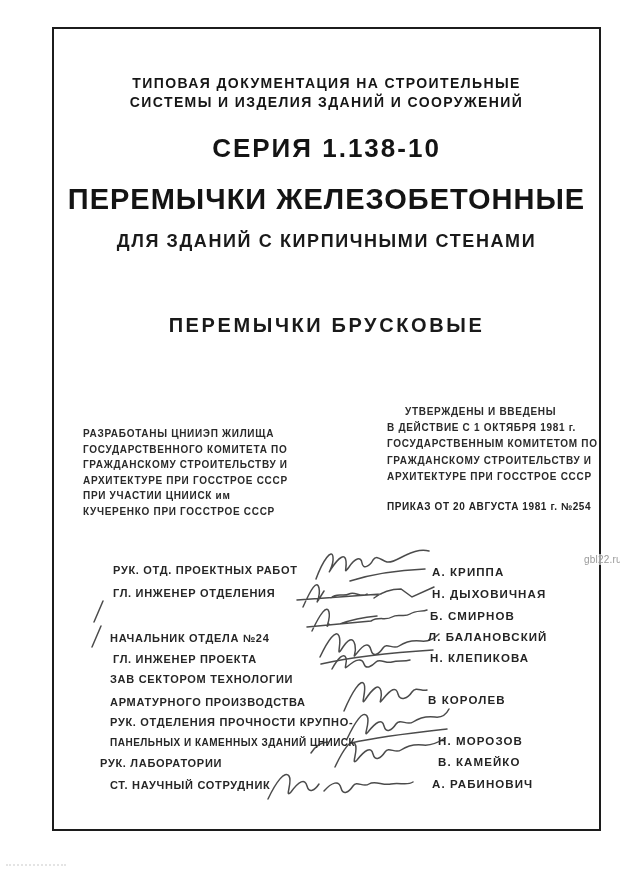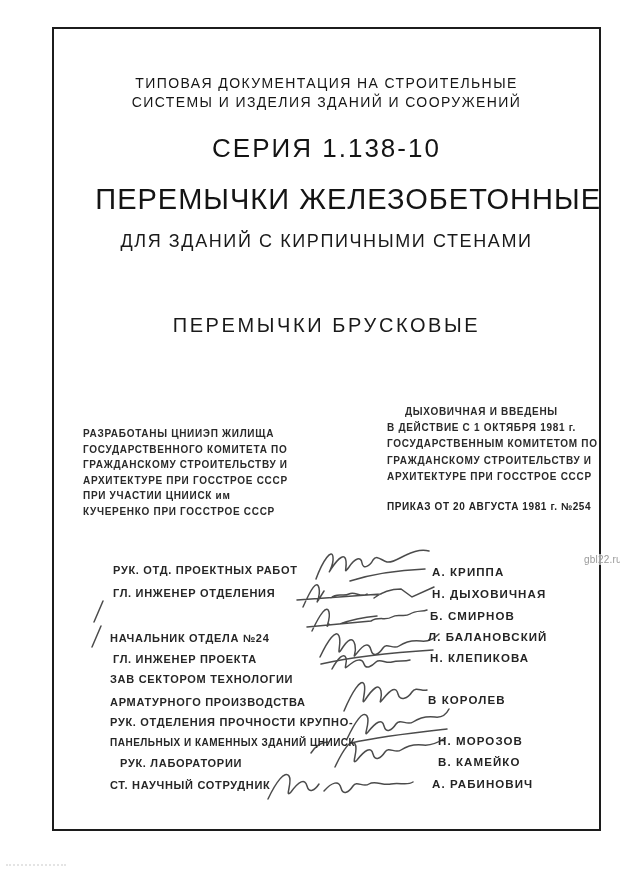--- a/index.html
+++ b/index.html
@@ -11,24 +11,24 @@
     font-family:"Liberation Sans", sans-serif;
     color:#222;
   }
   .frame{
     position:absolute;
     left:52px;top:27px;width:545px;height:800px;
     border:2px solid #1c1c1c;
   }
   .abs{position:absolute;}
   .ctr{left:52px;width:549px;text-align:center;}
-  .b{font-weight:normal;}
+  .b{font-weight:bold;}
   .doc-class{top:74px;font-size:14px;letter-spacing:1.4px;line-height:19px;color:#161616;}
   .series{top:133px;font-size:26px;letter-spacing:2px;color:#141414;}
-  .title1{top:183px;font-size:29px;letter-spacing:1px;color:#141414;text-align:right;}
+  .title1{top:183px;font-size:29px;letter-spacing:1px;color:#141414;}
   .sub1{top:231px;font-size:18px;letter-spacing:1.6px;color:#1a1a1a;}
   .issue{top:273px;font-size:21px;letter-spacing:4px;color:#1a1a1a;}
   .issue .num{display:inline-block;margin-left:26px;}
   .sec-title{top:314px;font-size:20px;letter-spacing:2.6px;color:#1a1a1a;}
   .sec-sub{top:347px;font-size:14.5px;letter-spacing:1.8px;color:#1f1f1f;}
   .doc-type{top:374px;font-size:15px;letter-spacing:4.5px;color:#1f1f1f;}
   .small-block{font-size:10px;font-weight:bold;letter-spacing:0.7px;color:#2a2a2a;}
   .developed{left:83px;top:426px;line-height:15.5px;width:250px;}
   .approved{left:387px;top:404px;line-height:16.2px;width:228px;}
   .approved .first{margin-left:18px;}
@@ -70,21 +70,21 @@
   <div class="abs developed small-block">
     <div>РАЗРАБОТАНЫ ЦНИИЭП ЖИЛИЩА</div>
     <div>ГОСУДАРСТВЕННОГО КОМИТЕТА ПО</div>
     <div>ГРАЖДАНСКОМУ СТРОИТЕЛЬСТВУ И</div>
     <div>АРХИТЕКТУРЕ ПРИ ГОССТРОЕ СССР</div>
     <div>ПРИ УЧАСТИИ ЦНИИСК им</div>
     <div>КУЧЕРЕНКО ПРИ ГОССТРОЕ СССР</div>
   </div>
 
   <div class="abs approved small-block">
-    <div class="first">ДЫХОВИЧНАЯ И ВВЕДЕНЫ</div>
+    <div class="first">УТВЕРЖДЕНЫ И ВВЕДЕНЫ</div>
     <div>В ДЕЙСТВИЕ С 1 ОКТЯБРЯ 1981 г.</div>
     <div>ГОСУДАРСТВЕННЫМ КОМИТЕТОМ ПО</div>
     <div>ГРАЖДАНСКОМУ СТРОИТЕЛЬСТВУ И</div>
     <div>АРХИТЕКТУРЕ ПРИ ГОССТРОЕ СССР</div>
   </div>
   <div class="abs order">ПРИКАЗ ОТ 20 АВГУСТА 1981 г. №254</div>
 
   <div class="abs sig-label" style="left:113px;top:564px;">РУК. ОТД. ПРОЕКТНЫХ РАБОТ</div>
   <div class="abs sig-name" style="left:432px;top:566px;">А. КРИППА</div>
 
@@ -100,21 +100,21 @@
   <div class="abs sig-name" style="left:430px;top:652px;">Н. КЛЕПИКОВА</div>
 
   <div class="abs sig-label" style="left:110px;top:673px;">ЗАВ СЕКТОРОМ ТЕХНОЛОГИИ</div>
   <div class="abs sig-label" style="left:110px;top:696px;">АРМАТУРНОГО ПРОИЗВОДСТВА</div>
   <div class="abs sig-name" style="left:428px;top:694px;">В КОРОЛЕВ</div>
 
   <div class="abs sig-label" style="left:110px;top:716px;">РУК. ОТДЕЛЕНИЯ ПРОЧНОСТИ КРУПНО-</div>
   <div class="abs sig-label2" style="left:110px;top:737px;">ПАНЕЛЬНЫХ И КАМЕННЫХ ЗДАНИЙ ЦНИИСК</div>
   <div class="abs sig-name" style="left:438px;top:735px;">Н. МОРОЗОВ</div>
 
-  <div class="abs sig-label" style="left:120px;top:757px;">РУК. ЛАБОРАТОРИИ</div>
+  <div class="abs sig-label" style="left:100px;top:757px;">РУК. ЛАБОРАТОРИИ</div>
   <div class="abs sig-name" style="left:438px;top:756px;">В. КАМЕЙКО</div>
 
   <div class="abs sig-label" style="left:110px;top:779px;">СТ. НАУЧНЫЙ СОТРУДНИК</div>
   <div class="abs sig-name" style="left:432px;top:778px;">А. РАБИНОВИЧ</div>
 
   <svg class="sigs" width="620" height="876" viewBox="0 0 620 876" fill="none" stroke="#333" stroke-width="1.5" stroke-linecap="round" opacity="0.88">
     <path d="M94,622 L103,601"></path>
     <path d="M92,647 L101,626"></path>
     <path d="M316,579 C323,560 332,548 333,557 C334,566 326,577 331,569 C339,557 345,553 346,561 C347,569 343,575 349,567 C355,558 361,556 362,563 C363,570 370,566 373,560 C377,554 382,561 387,562 C393,563 399,558 406,555 C414,551 422,549 429,551 M350,581 C372,574 402,570 425,569"></path>
     <path d="M303,607 C311,589 317,579 319,588 C321,597 314,607 319,599 L324,591 M297,600 L381,594 M331,598 C337,592 343,597 349,594 C355,591 361,598 367,594 M374,598 C382,592 393,589 401,589 L412,597 L434,587"></path>

